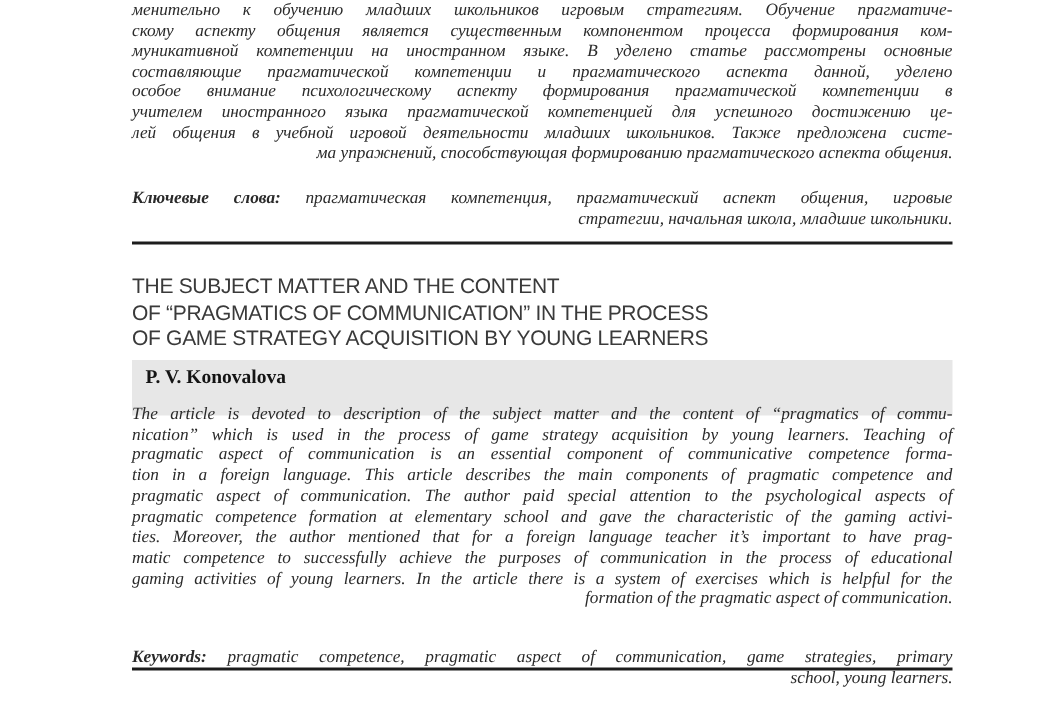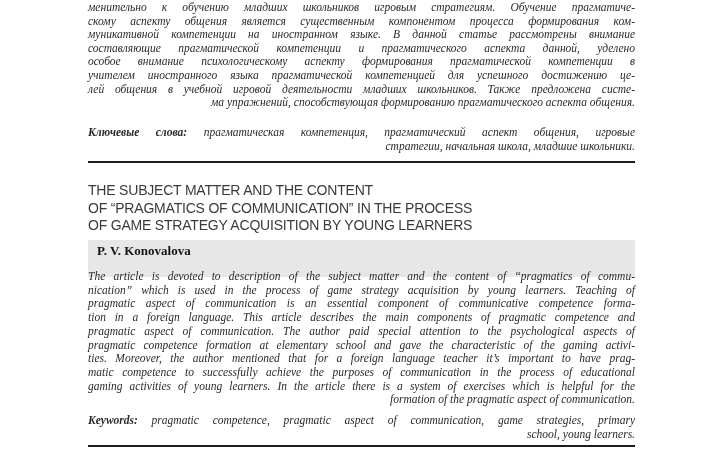--- a/index.html
+++ b/index.html
@@ -61,31 +61,31 @@
     padding-left: 9px;
     box-sizing: border-box;
     font-family: "Liberation Serif", serif;
     font-weight: bold;
     font-size: 13px;
     color: var(--author-text);
   }
 
   .abstract-en { top: 270px; }
   .abstract-en .line { line-height: 13.7px; }
-  .keywords-en { top: 414px; }
+  .keywords-en { top: 432px; }
 </style>
 </head>
 <body>
 
 <div class="page">
 
   <div class="col abstract abstract-ru">
     <div class="line jline">менительно к обучению младших школьников игровым стратегиям. Обучение прагматиче-</div>
     <div class="line jline">скому аспекту общения является существенным компонентом процесса формирования ком-</div>
-    <div class="line jline">муникативной компетенции на иностранном языке. В данной статье рассмотрены внимание</div>
+    <div class="line jline">муникативной компетенции на иностранном языке. В уделено статье рассмотрены основные</div>
     <div class="line jline">составляющие прагматической компетенции и прагматического аспекта данной, уделено</div>
     <div class="line jline">особое внимание психологическому аспекту формирования прагматической компетенции в</div>
     <div class="line jline">учителем иностранного языка прагматической компетенцией для успешного достижению це-</div>
     <div class="line jline">лей общения в учебной игровой деятельности младших школьников. Также предложена систе-</div>
     <div class="line lastline">ма упражнений, способствующая формированию прагматического аспекта общения.</div>
   </div>
 
   <div class="col keywords keywords-ru">
     <div class="line jline">
       <span class="kw-label">Ключевые слова:</span>

